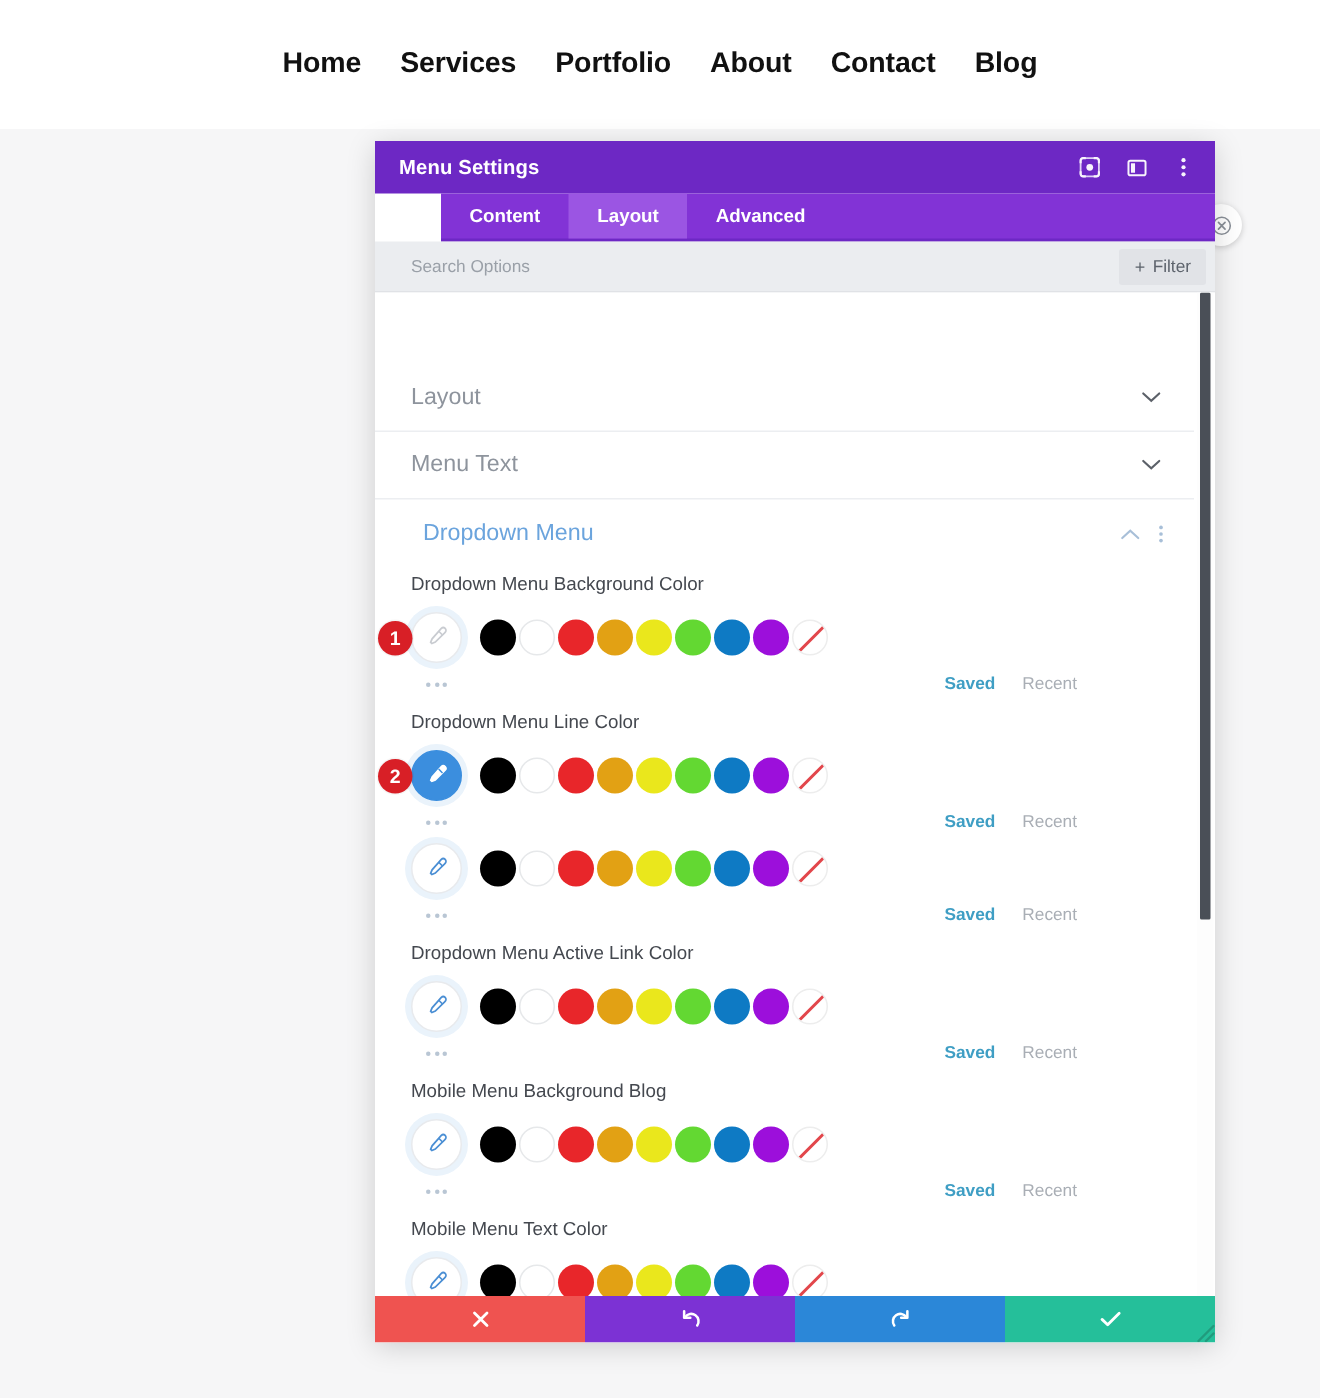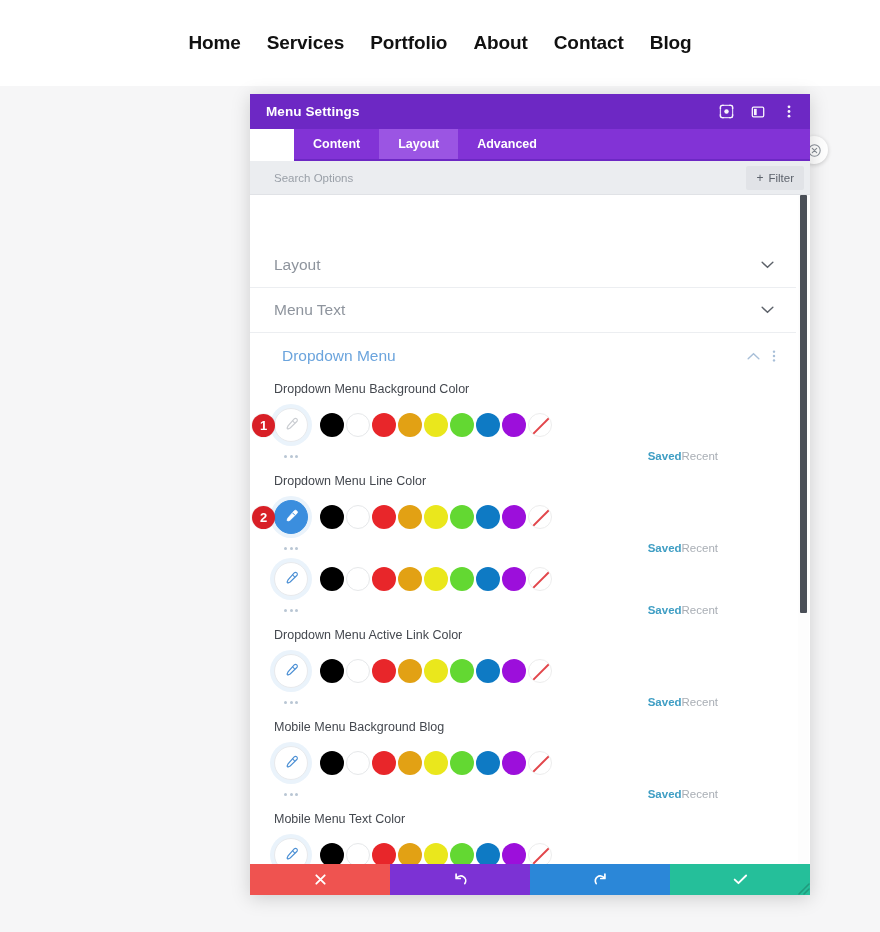--- a/index.html
+++ b/index.html
@@ -324,20 +324,21 @@
   .dots-btn i {
     width: 3px; height: 3px;
     border-radius: 50%;
     background: #b9c6d4;
     display: block;
   }
   .tabs-sr {
     margin-left: auto;
     display: flex;
     align-items: center;
+    gap: 18px;
     padding-right: 54px;
   }
   .sr-tab {
     font-size: 11.5px;
     cursor: pointer;
     color: #a9aeb5;
   }
   .sr-tab.active { color: #3f9ec4; font-weight: bold; }
 
   

